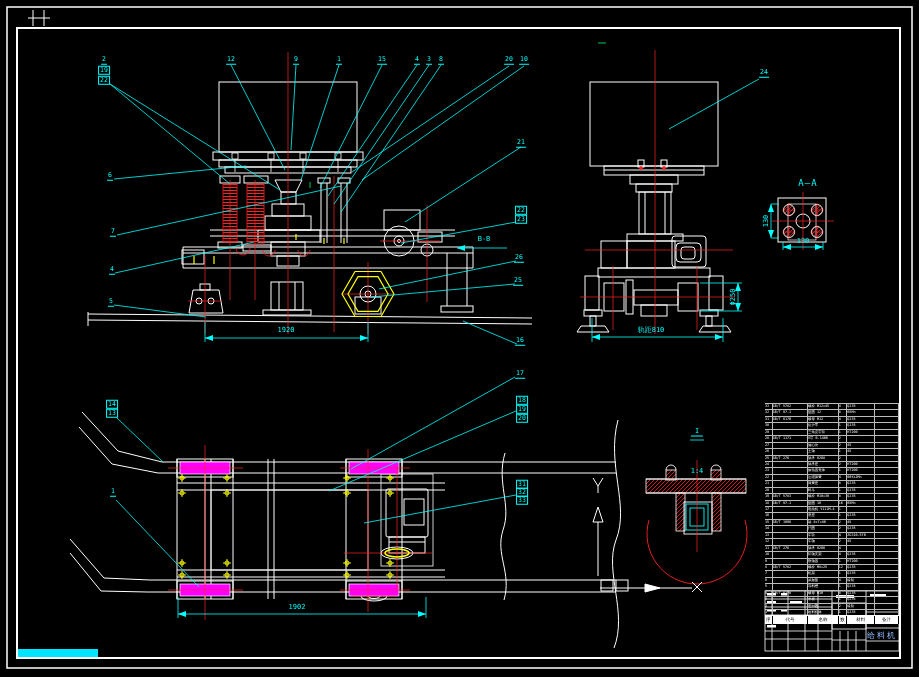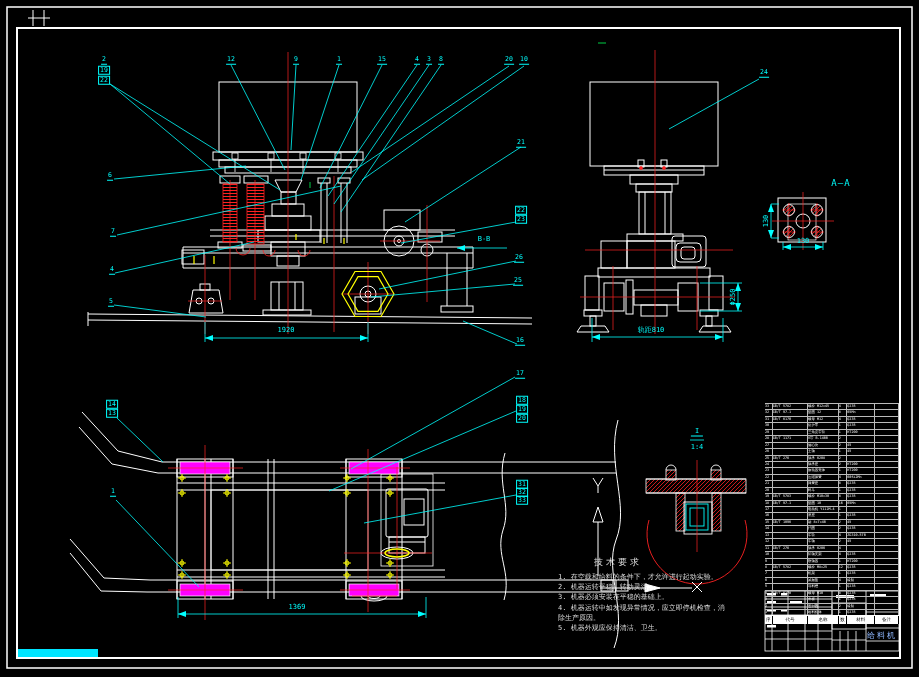--- a/index.html
+++ b/index.html
@@ -454,30 +454,30 @@
         <rect x="767" y="609" width="9" height="2.5"></rect>
     <rect x="781" y="609" width="6" height="2.5"></rect>
         <rect x="767" y="617" width="9" height="2.5"></rect>
     <rect x="790" y="601" width="12" height="2.5"></rect>
         <rect x="767" y="625" width="9" height="2.5"></rect>
     <rect x="836" y="595" width="18" height="3"></rect>
         <rect x="870" y="594" width="16" height="3"></rect>
   </g>
 </svg>
 
-<div class="seclabel" style="left:841px;top:183px">A—A</div>
+<div class="seclabel" style="left:808px;top:183px">A—A</div>
 <div class="t" style="left:484px;top:239px;font-size:7px">B-B</div>
 <div class="dim" style="left:286px;top:330px">1920</div>
 <div class="dim" style="left:651px;top:330px">轨距810</div>
 <div class="dim rot" style="left:733px;top:297px">Φ250</div>
-<div class="dim" style="left:297px;top:607px">1369</div>
+<div class="dim" style="left:297px;top:607px">1902</div>
 <div class="dim rot" style="left:766px;top:221px">130</div>
 <div class="dim" style="left:803px;top:241px">130</div>
 <div class="dim" style="left:697px;top:432px;border-bottom:1px solid #0ff;padding:0 4px 1px">I</div>
-<div class="dim" style="left:697px;top:447px">1:4</div>
+<div class="dim" style="left:697px;top:471px">1:4</div>
 
 <div id="callout-layer">
       <div class="t ul" style="left: 104px; top: 60px;">2</div>
       <div class="t bx" style="left: 104px; top: 70px;">19</div>
       <div class="t bx" style="left: 104px; top: 80px;">22</div>
       <div class="t ul" style="left: 231px; top: 60px;">12</div>
       <div class="t ul" style="left: 296px; top: 60px;">9</div>
       <div class="t ul" style="left: 339px; top: 60px;">1</div>
       <div class="t ul" style="left: 382px; top: 60px;">15</div>
       <div class="t ul" style="left: 417px; top: 60px;">4</div>
@@ -501,31 +501,20 @@
       <div class="t ul" style="left: 113px; top: 492px;">1</div>
       <div class="t ul" style="left: 520px; top: 374px;">17</div>
       <div class="t bx" style="left: 522px; top: 400px;">18</div>
       <div class="t bx" style="left: 522px; top: 409px;">19</div>
       <div class="t bx" style="left: 522px; top: 418px;">20</div>
       <div class="t bx" style="left: 522px; top: 484px;">31</div>
       <div class="t bx" style="left: 522px; top: 492px;">32</div>
       <div class="t bx" style="left: 522px; top: 500px;">33</div>
     </div>
 
-<div id="tech">
-  <div class="title">技术要求</div>
-  <div id="tech-lines">
-        <div class="ln">1. 在空载和给料的条件下，才允许进行起动实验。</div>
-        <div class="ln">2. 机器运转平稳，转动灵活。</div>
-        <div class="ln">3. 机器必须安装在平稳的基础上。</div>
-        <div class="ln">4. 机器运转中如发现异常情况，应立即停机检查，消</div>
-        <div class="ln">除生产原因。</div>
-        <div class="ln">5. 机器外观应保持清洁、卫生。</div>
-      </div>
-</div>
 
 <div id="bom">
       <div class="bomrow">
         <div class="bc" style="width: 7px;">33</div>
         <div class="bc" style="width: 36px;">GB/T 5782</div>
         <div class="bc" style="width: 31px;">螺栓 M12×45</div>
         <div class="bc" style="width: 8px;">4</div>
         <div class="bc" style="width: 28px;">Q235</div>
         <div class="bc" style="width: 24px;"></div>
       </div>

